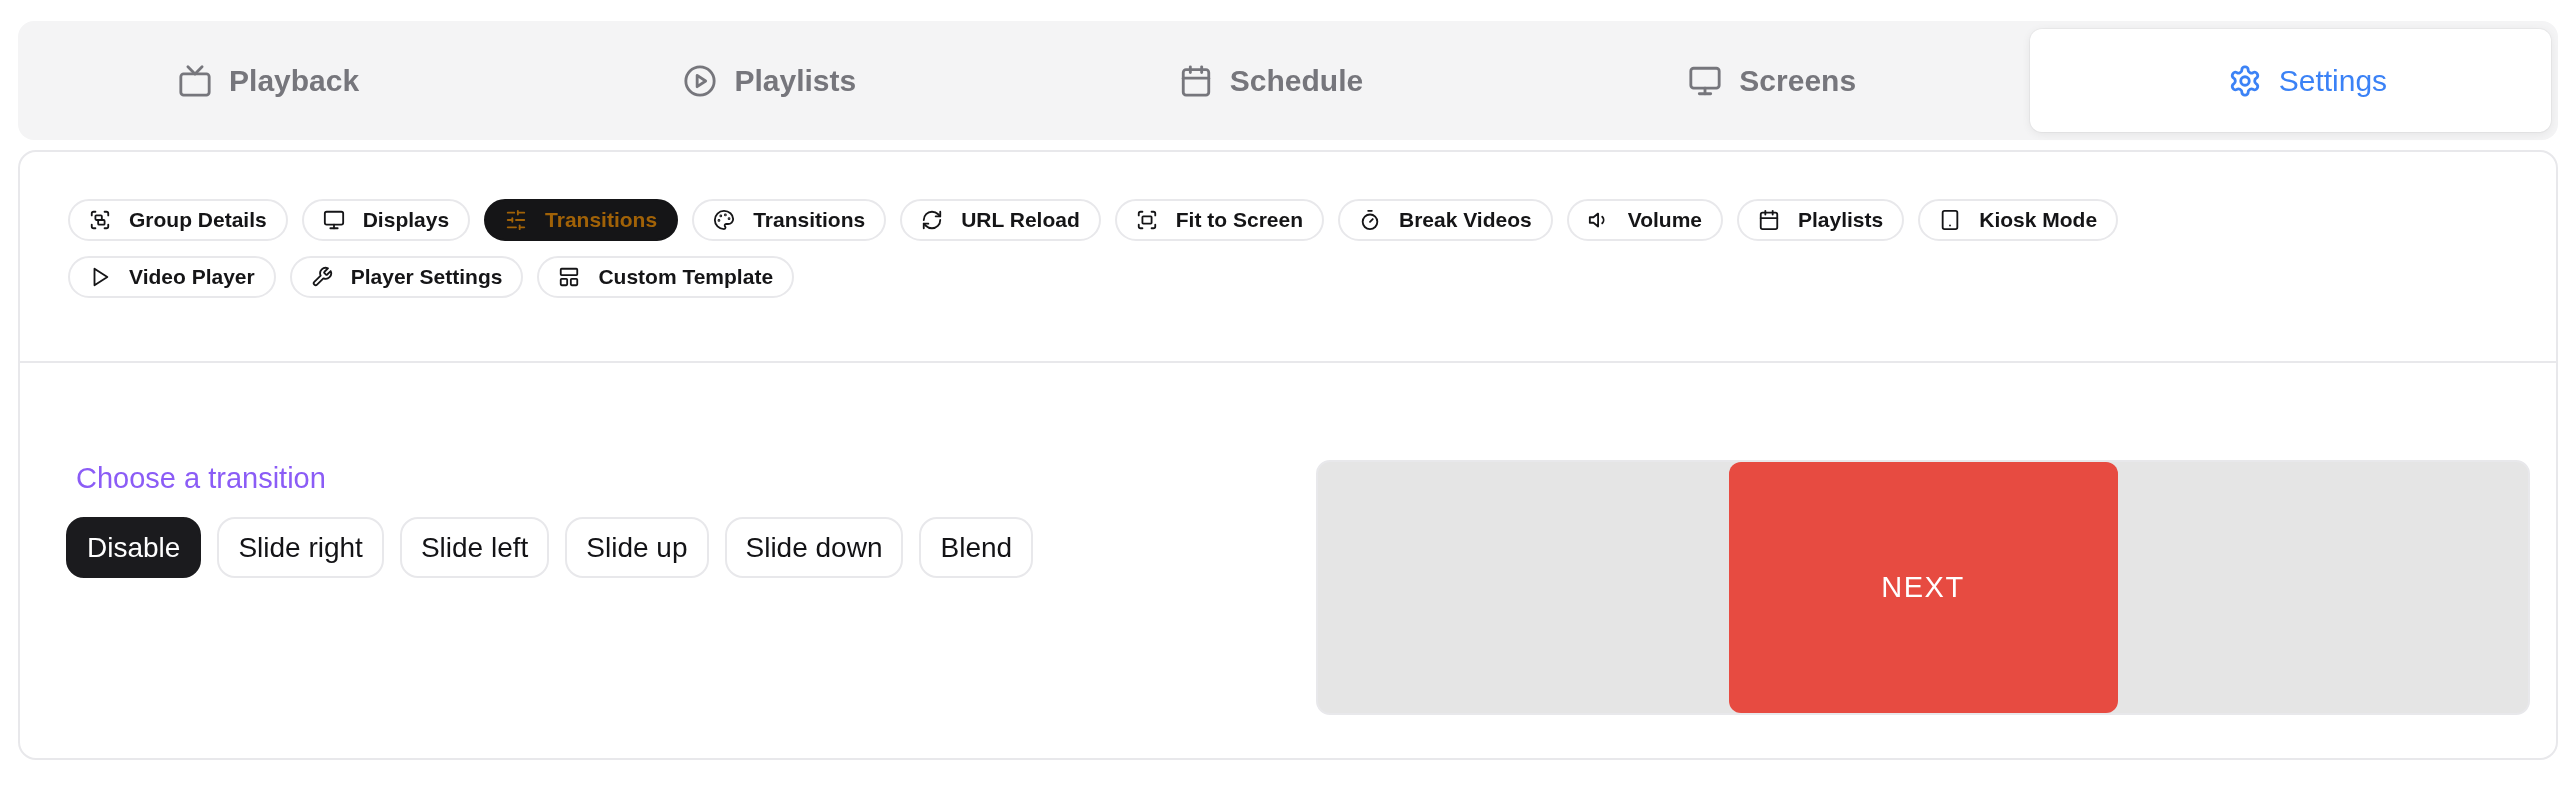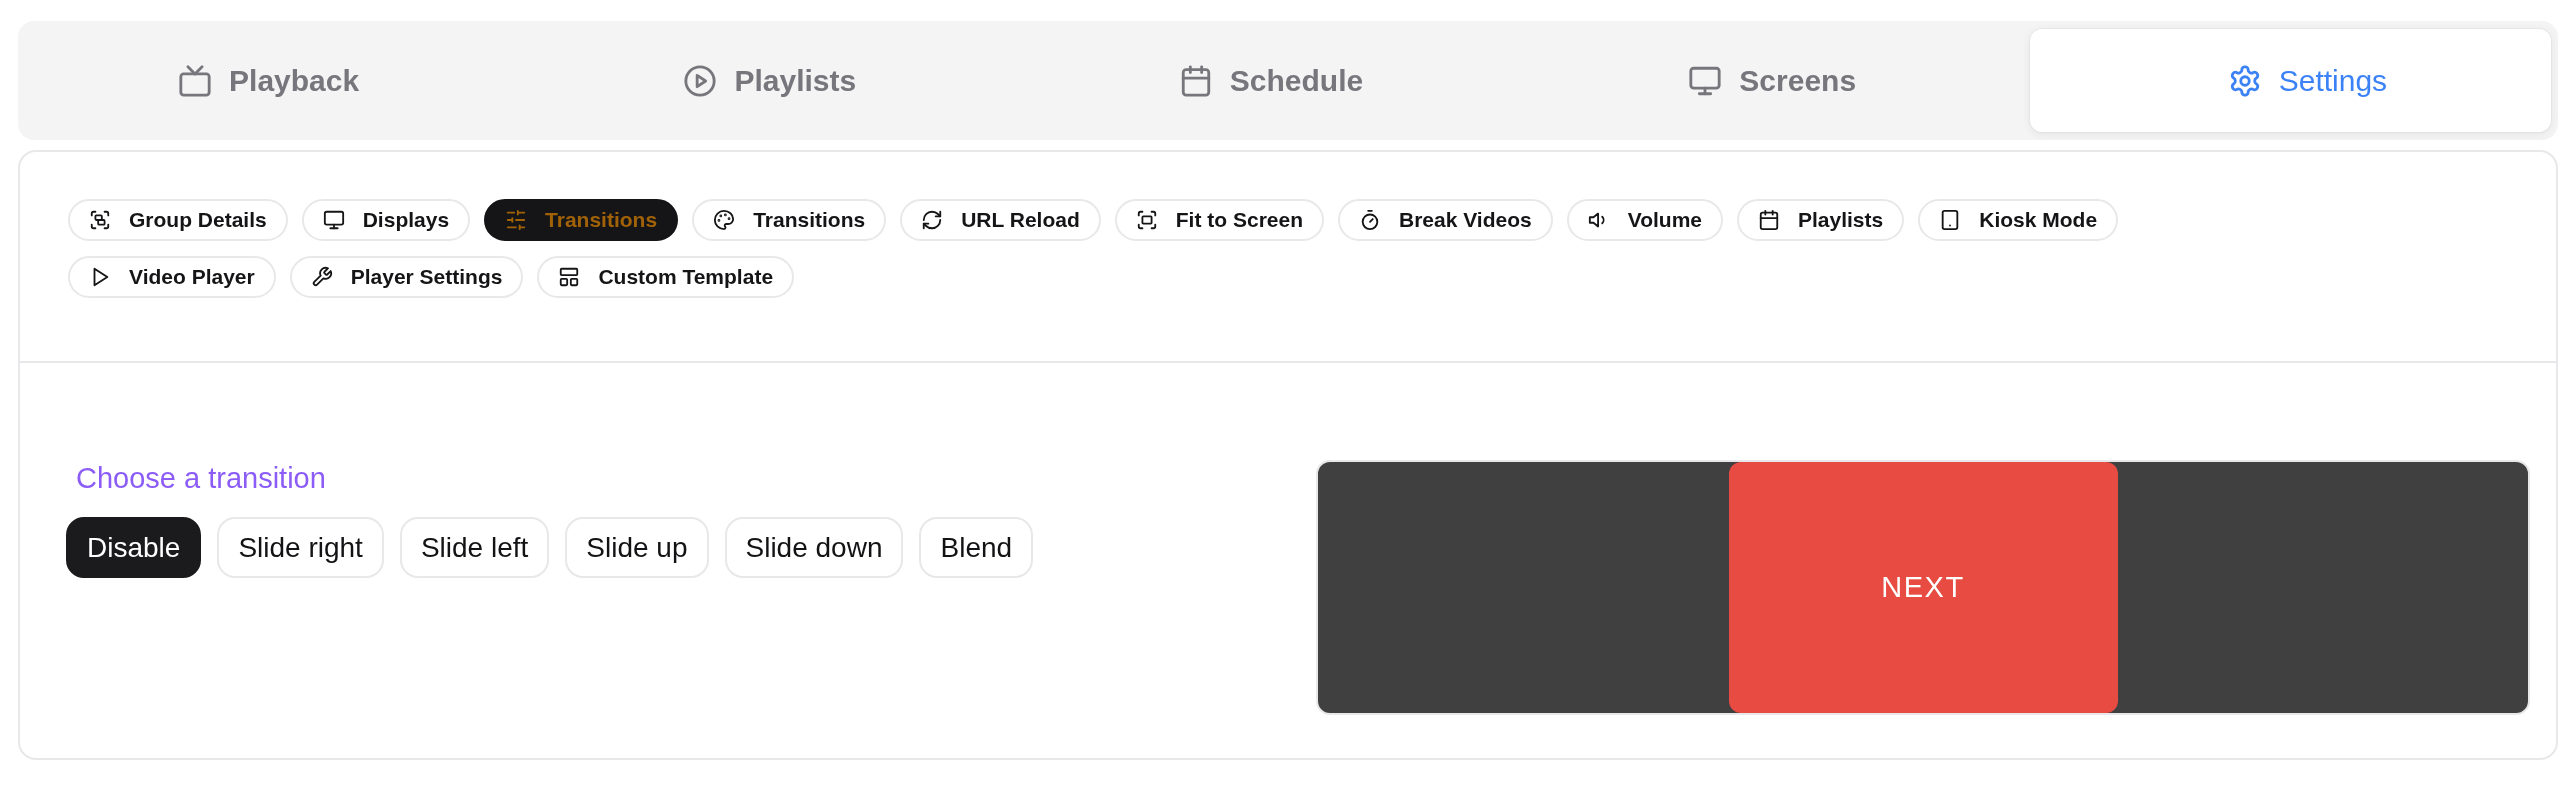--- a/index.html
+++ b/index.html
@@ -59,21 +59,21 @@
   .t-buttons { display:flex; gap:16px; }
   .t-btn {
     height:61px; padding:0 19px; border:2px solid #e8e8eb; border-radius:18px;
     background:#ffffff; display:flex; align-items:center; font-size:28px;
     color:#131316; cursor:pointer; white-space:nowrap;
   }
   .t-btn.active { background:#1b1b1e; border-color:#1b1b1e; color:#ffffff; }
 
   .preview-panel {
     flex:1 1 auto; height:255px; border:2px solid #e8e8eb; border-radius:14px;
-    display:flex; justify-content:center; overflow:hidden; background:#404040;
+    display:flex; justify-content:center; overflow:hidden; background:#e5e5e5;
   }
   .next-box {
     width:389px; height:100%; background:#e74b41; border-radius:12px;
     display:flex; align-items:center; justify-content:center;
     color:#ffffff; font-size:29px; letter-spacing:1.5px;
   }
 </style>
 </head>
 <body>
 

